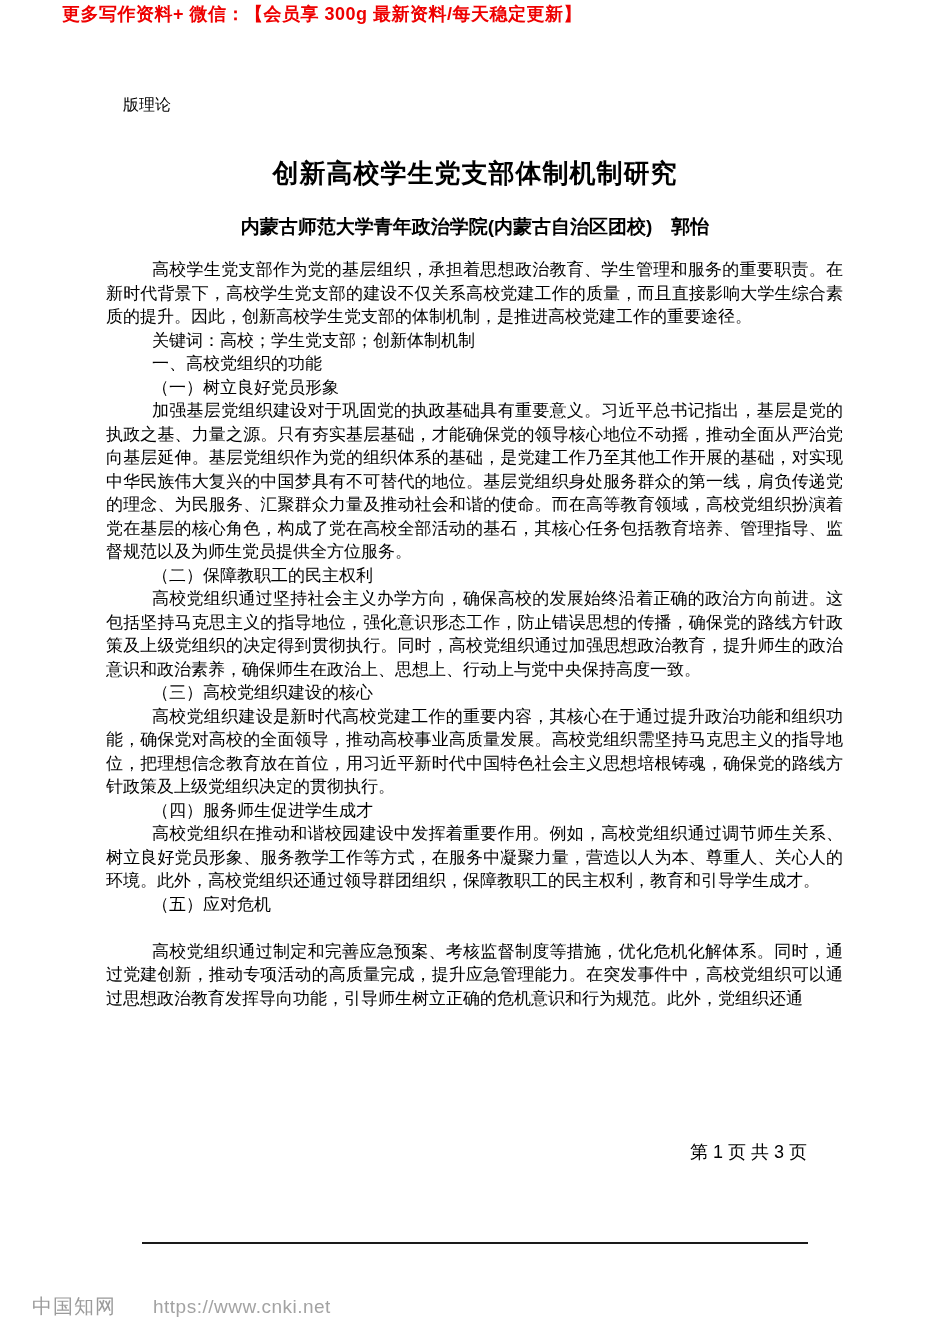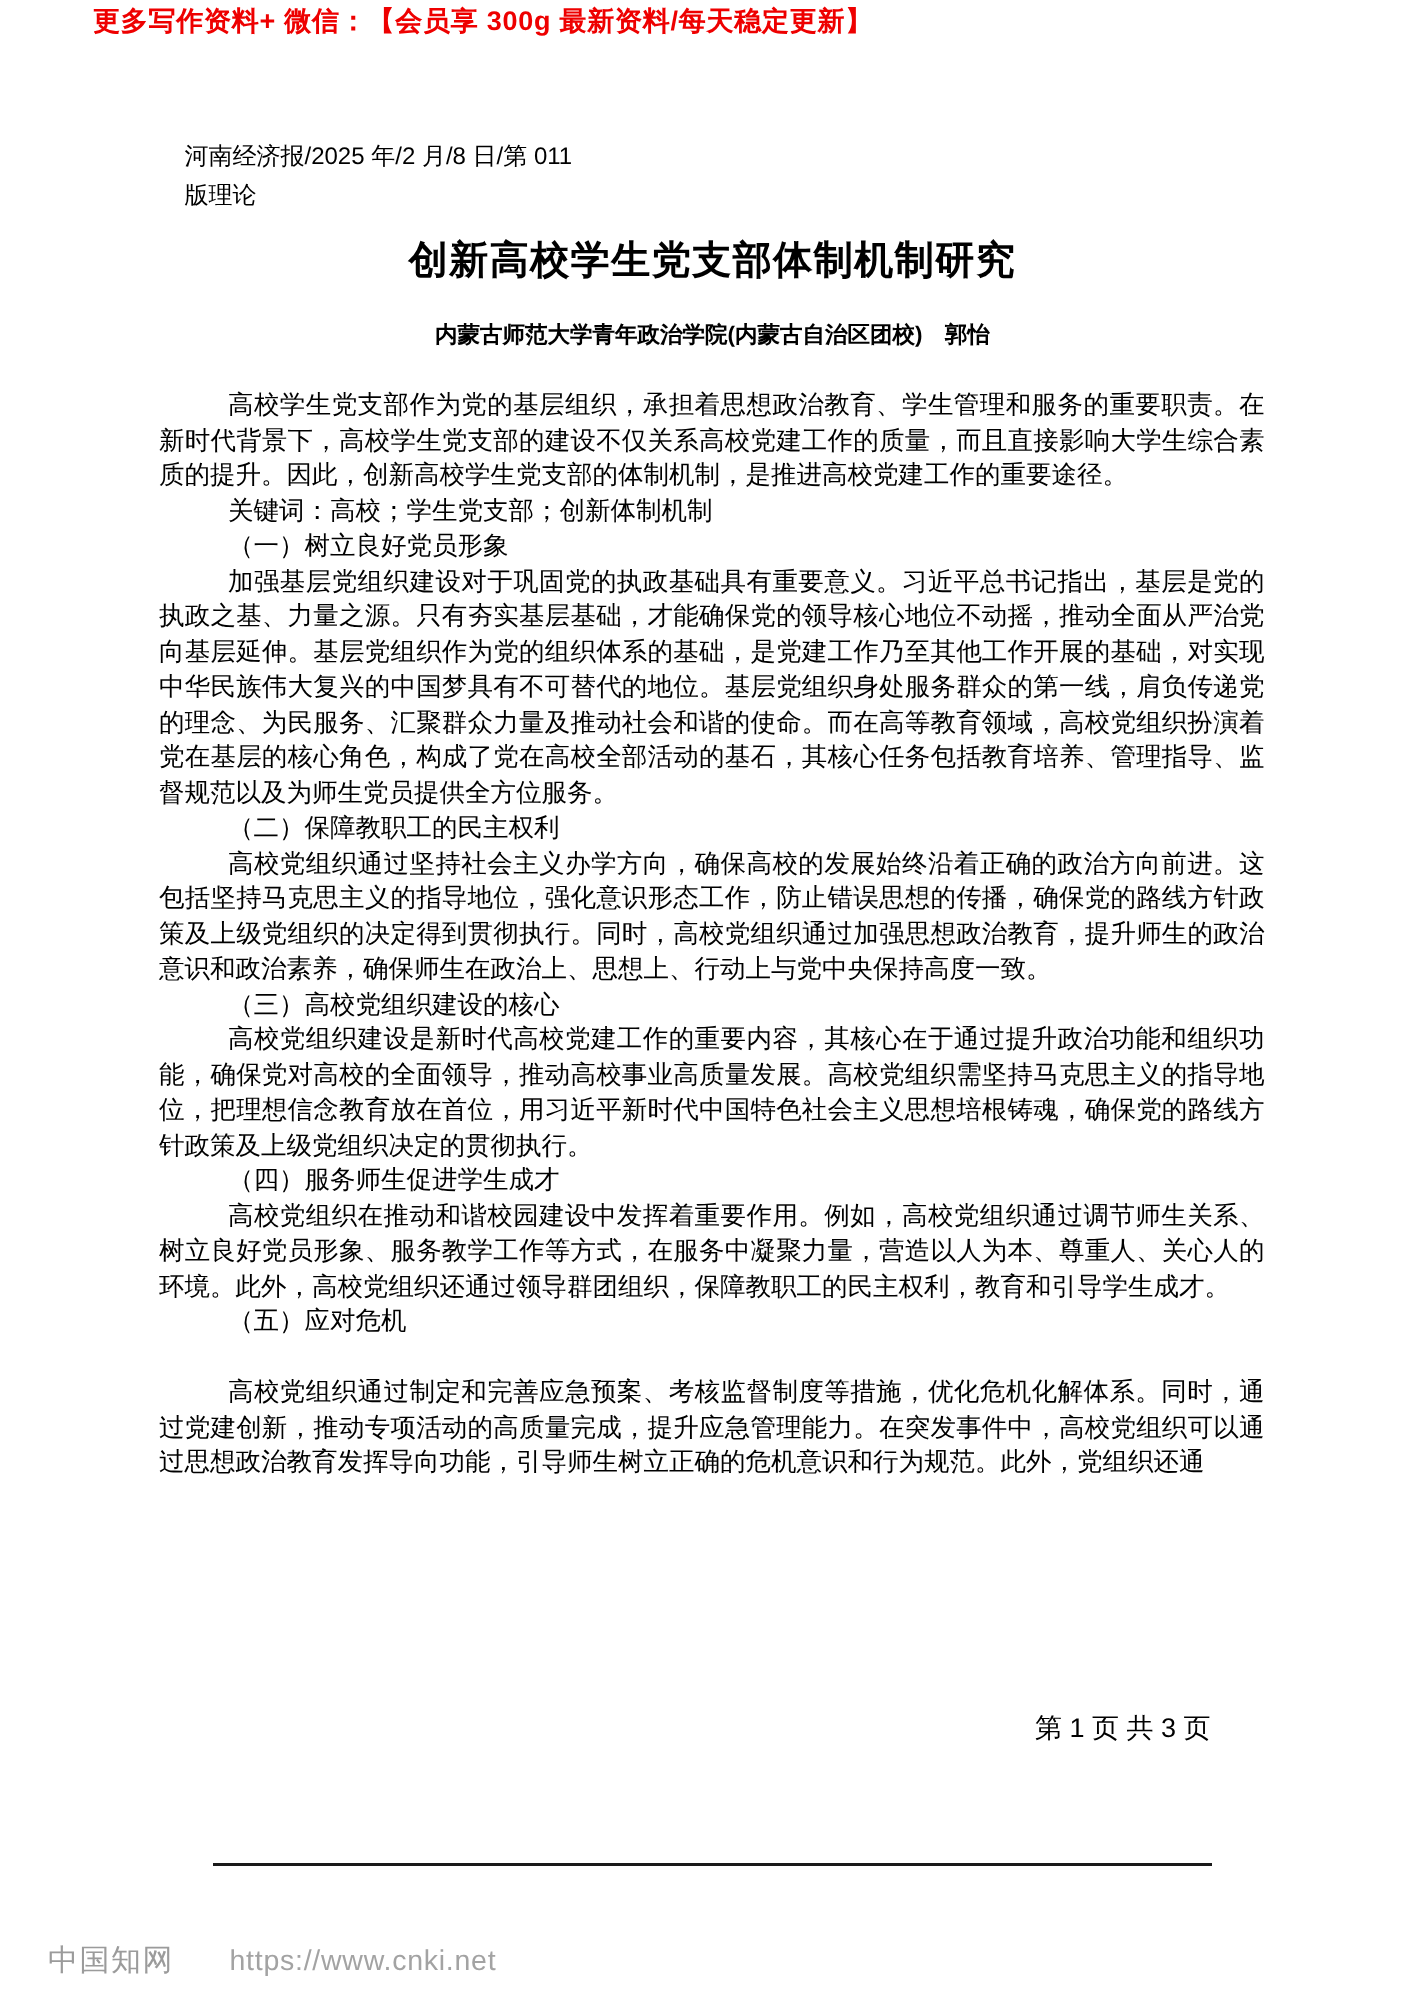--- a/index.html
+++ b/index.html
@@ -24,21 +24,21 @@
   }
   .title{
     position:absolute;top:156px;left:0;width:950px;
     margin:0;text-align:center;
     font-size:26px;font-weight:700;color:#000000;
     letter-spacing:1px;
   }
   .byline{
     position:absolute;top:214px;left:0;width:950px;
     text-align:center;
-    font-size:15px;font-weight:700;color:#000000;
+    font-size:19px;font-weight:700;color:#000000;
   }
   .content{
     position:absolute;top:258px;left:106px;width:737px;
     font-size:17px;line-height:23.5px;
     text-align:justify;
     color:#000000;
   }
   .content p{margin:0;text-indent:46px;}
   .content p.spacer{height:23.5px;text-indent:0;}
   .pagenum{
@@ -61,31 +61,31 @@
   }
 </style>
 </head>
 <body>
 
 <div class="page">
 
   <div class="banner">更多写作资料+ 微信：【会员享 300g 最新资料/每天稳定更新】</div>
 
   <div class="dateline">
-    <div>河南经济报/2025 年/2 月/8 日/第 011</div>
     <div>版理论</div>
   </div>
 
   <h1 class="title">创新高校学生党支部体制机制研究</h1>
 
   <div class="byline">内蒙古师范大学青年政治学院(内蒙古自治区团校)　郭怡</div>
 
   <div class="content">
       <p class="para">高校学生党支部作为党的基层组织，承担着思想政治教育、学生管理和服务的重要职责。在新时代背景下，高校学生党支部的建设不仅关系高校党建工作的质量，而且直接影响大学生综合素质的提升。因此，创新高校学生党支部的体制机制，是推进高校党建工作的重要途径。</p>
       <p class="para">关键词：高校；学生党支部；创新体制机制</p>
+      <p class="heading">一、高校党组织的功能</p>
       <p class="heading">（一）树立良好党员形象</p>
       <p class="para">加强基层党组织建设对于巩固党的执政基础具有重要意义。习近平总书记指出，基层是党的执政之基、力量之源。只有夯实基层基础，才能确保党的领导核心地位不动摇，推动全面从严治党向基层延伸。基层党组织作为党的组织体系的基础，是党建工作乃至其他工作开展的基础，对实现中华民族伟大复兴的中国梦具有不可替代的地位。基层党组织身处服务群众的第一线，肩负传递党的理念、为民服务、汇聚群众力量及推动社会和谐的使命。而在高等教育领域，高校党组织扮演着党在基层的核心角色，构成了党在高校全部活动的基石，其核心任务包括教育培养、管理指导、监督规范以及为师生党员提供全方位服务。</p>
       <p class="heading">（二）保障教职工的民主权利</p>
       <p class="para">高校党组织通过坚持社会主义办学方向，确保高校的发展始终沿着正确的政治方向前进。这包括坚持马克思主义的指导地位，强化意识形态工作，防止错误思想的传播，确保党的路线方针政策及上级党组织的决定得到贯彻执行。同时，高校党组织通过加强思想政治教育，提升师生的政治意识和政治素养，确保师生在政治上、思想上、行动上与党中央保持高度一致。</p>
       <p class="heading">（三）高校党组织建设的核心</p>
       <p class="para">高校党组织建设是新时代高校党建工作的重要内容，其核心在于通过提升政治功能和组织功能，确保党对高校的全面领导，推动高校事业高质量发展。高校党组织需坚持马克思主义的指导地位，把理想信念教育放在首位，用习近平新时代中国特色社会主义思想培根铸魂，确保党的路线方针政策及上级党组织决定的贯彻执行。</p>
       <p class="heading">（四）服务师生促进学生成才</p>
       <p class="para">高校党组织在推动和谐校园建设中发挥着重要作用。例如，高校党组织通过调节师生关系、树立良好党员形象、服务教学工作等方式，在服务中凝聚力量，营造以人为本、尊重人、关心人的环境。此外，高校党组织还通过领导群团组织，保障教职工的民主权利，教育和引导学生成才。</p>
       <p class="heading">（五）应对危机</p>
       <p class="spacer"></p>

